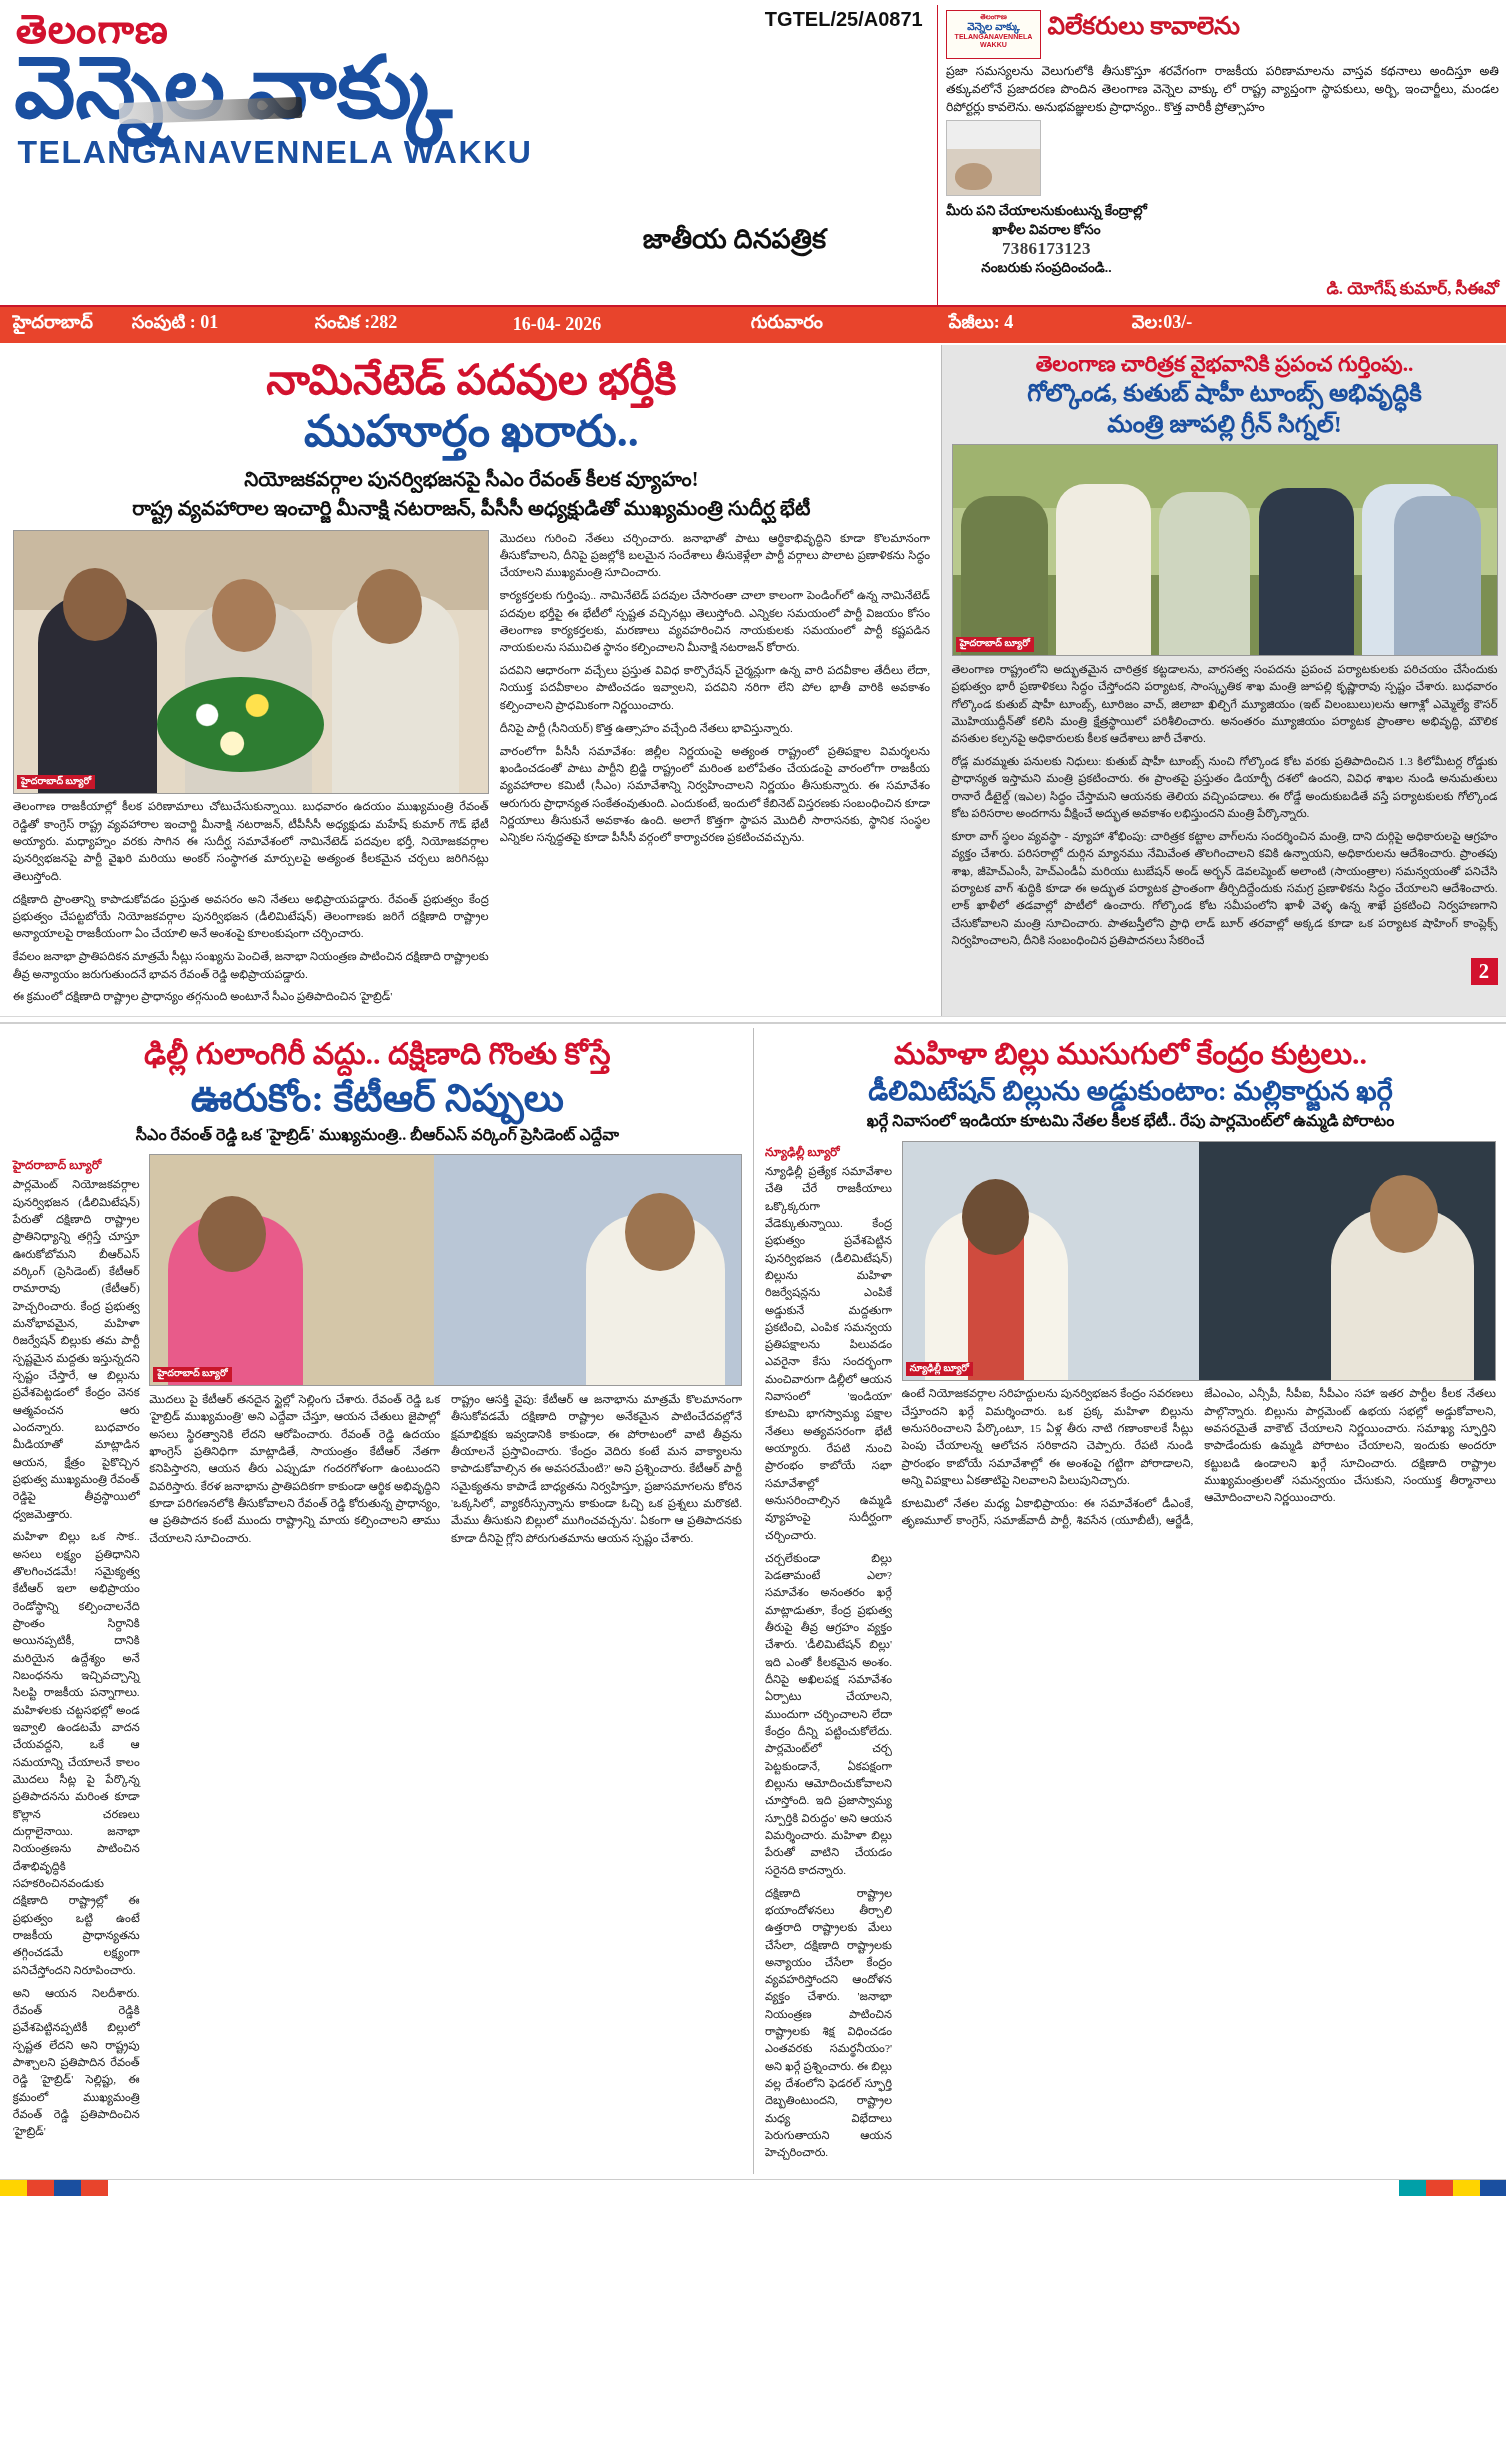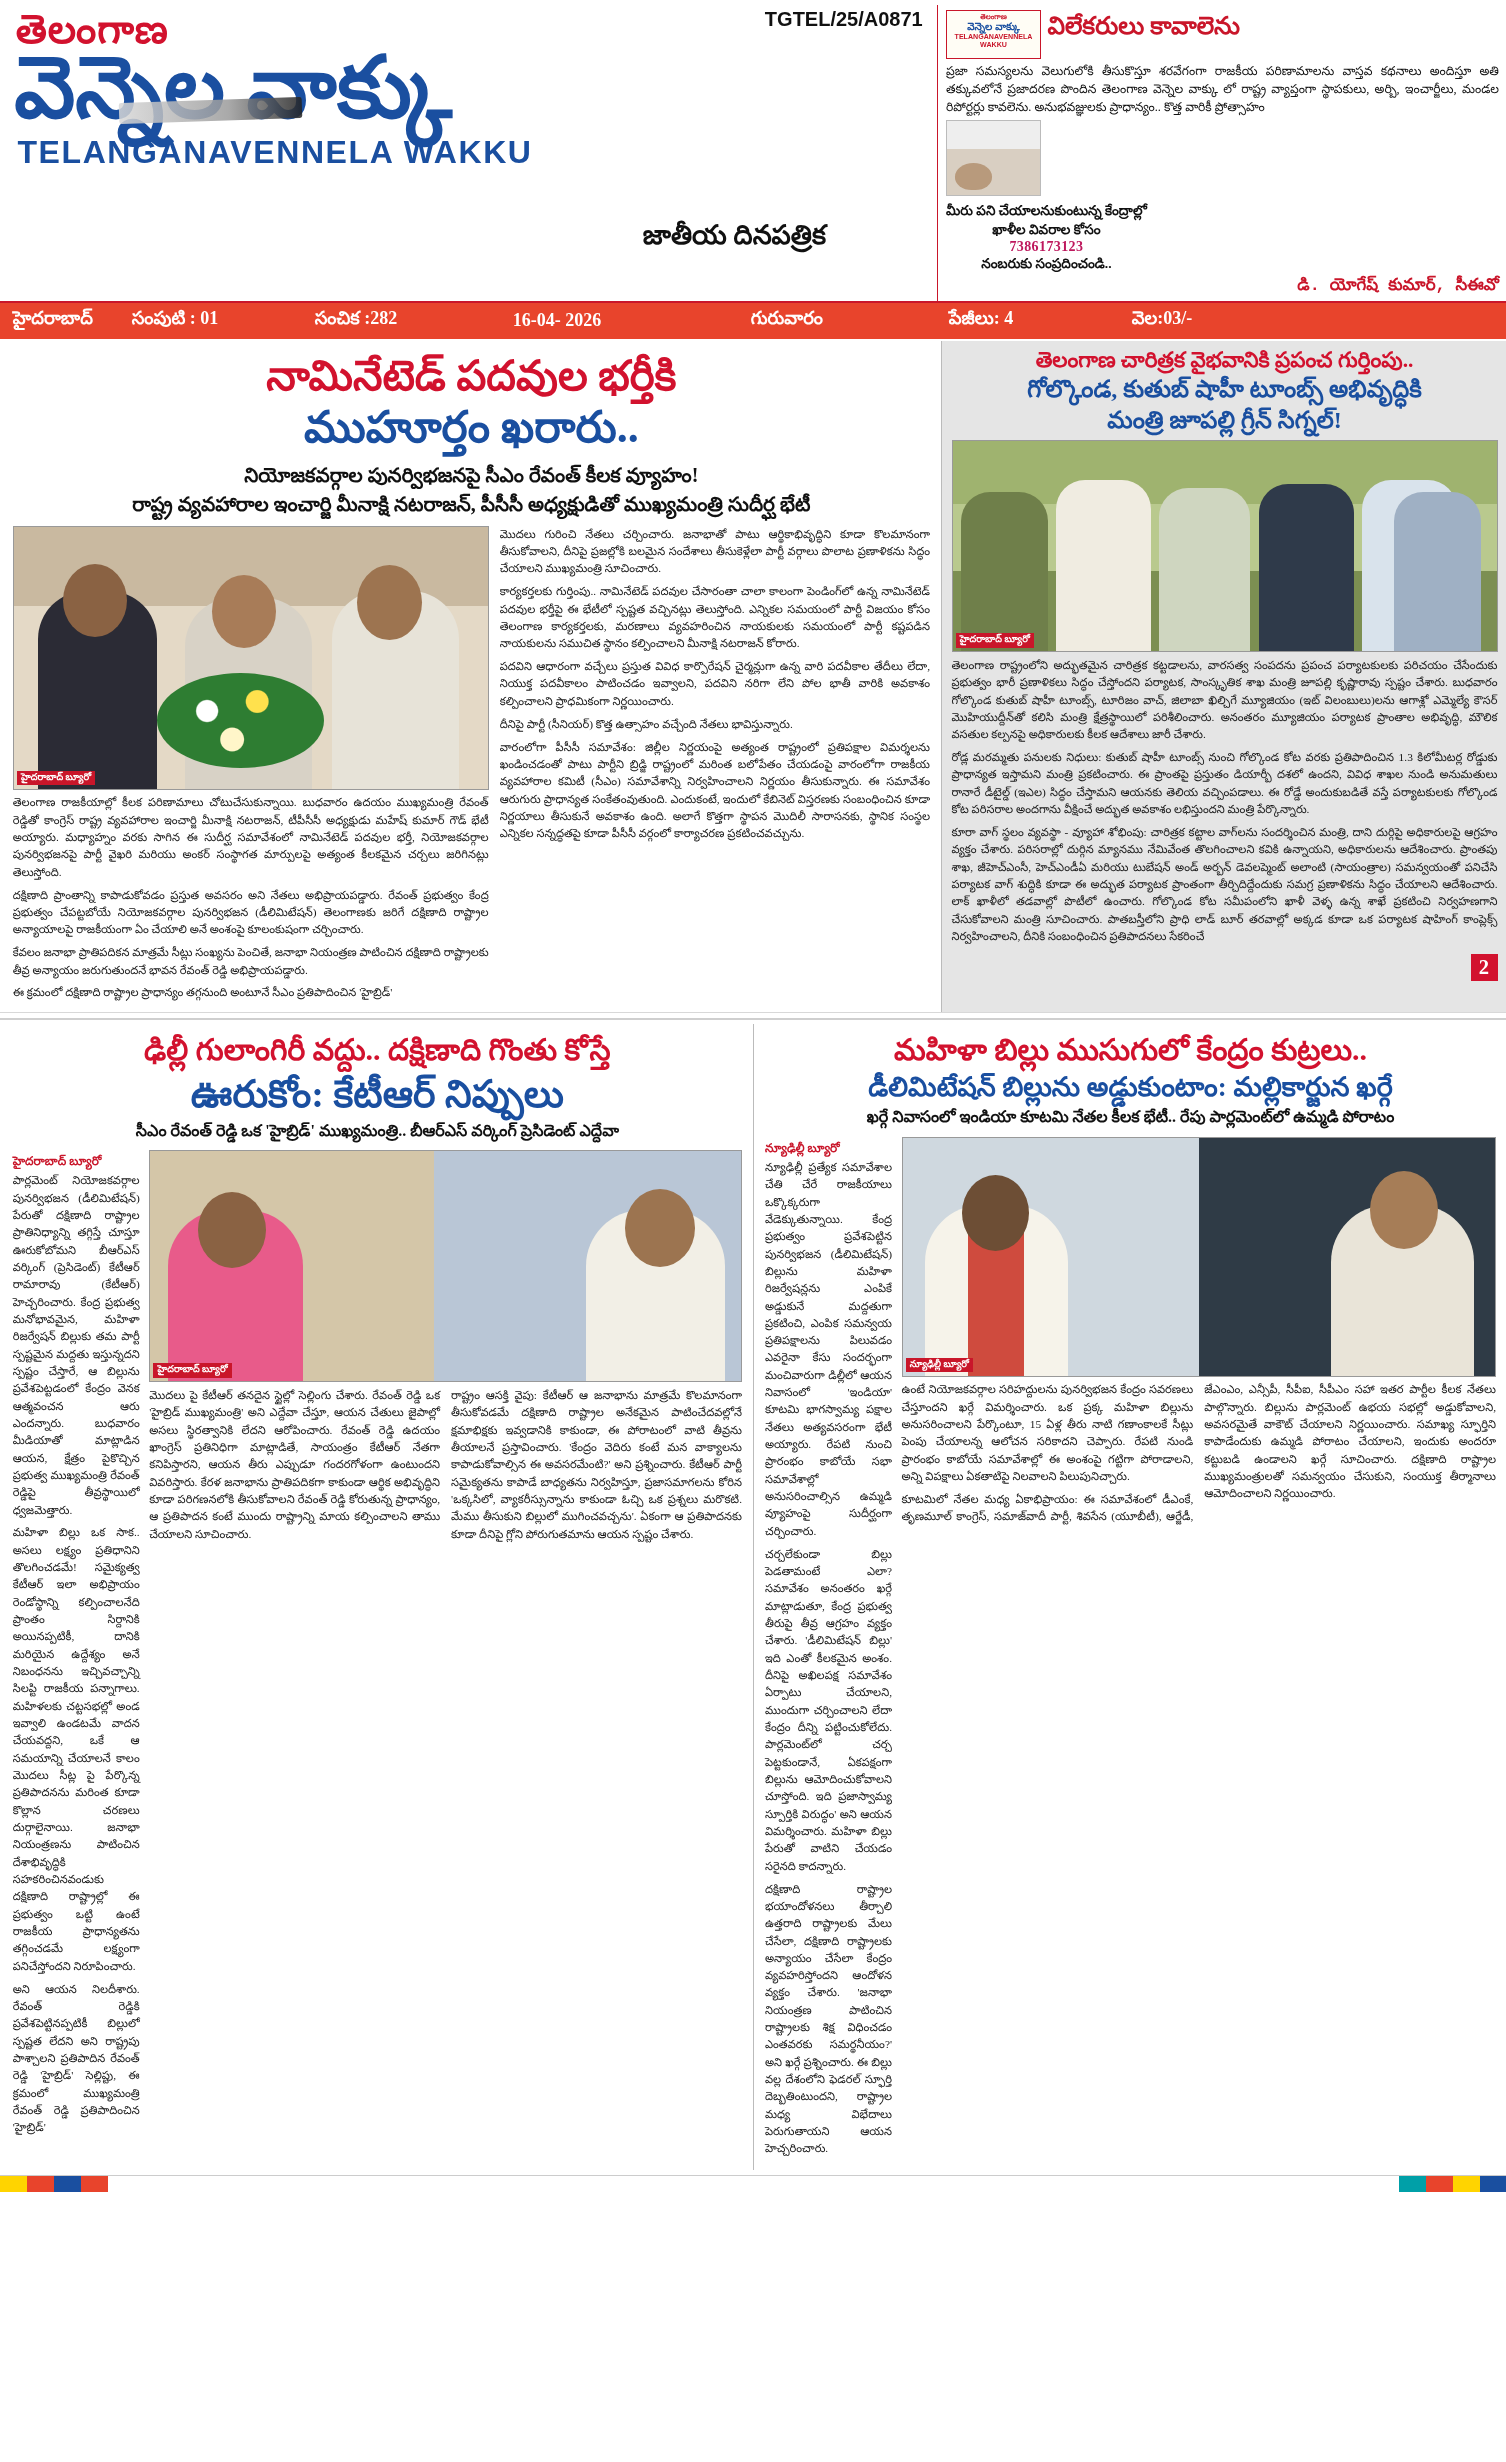--- a/index.html
+++ b/index.html
@@ -135,27 +135,27 @@
     border-radius:50% 50% 45% 45%;
     background:#b89a7c;
   }
   .ad-contact-txt { flex:1; }
   .ad-contact-line {
     font-family:"Liberation Serif", serif;
     font-size: 13.5px; font-weight:bold; color:#111; line-height:1.35;
     text-align:center;
   }
   .ad-phone {
-    color:#be185d; font-weight:bold; font-size: 14px; text-align:center;
+    color:#404040; font-weight:bold; font-size: 17px; text-align:center;
     font-family:"Liberation Serif", serif;
     letter-spacing: 0.4px;
   }
   .ad-sign {
     text-align:right; color:#c9162a; font-weight:bold;
-    font-family:Liberation Mono, monospace; font-size: 16.7px; margin-top: 1.6px;
+    font-family:Liberation Serif, serif; font-size: 16.7px; margin-top: 1.6px;
   }
 
   
   .datestrip {
     background: #e8442c;
     color: #fff;
     display: flex;
     align-items: center;
     font-family: "Liberation Serif", serif;
     font-weight: bold;

